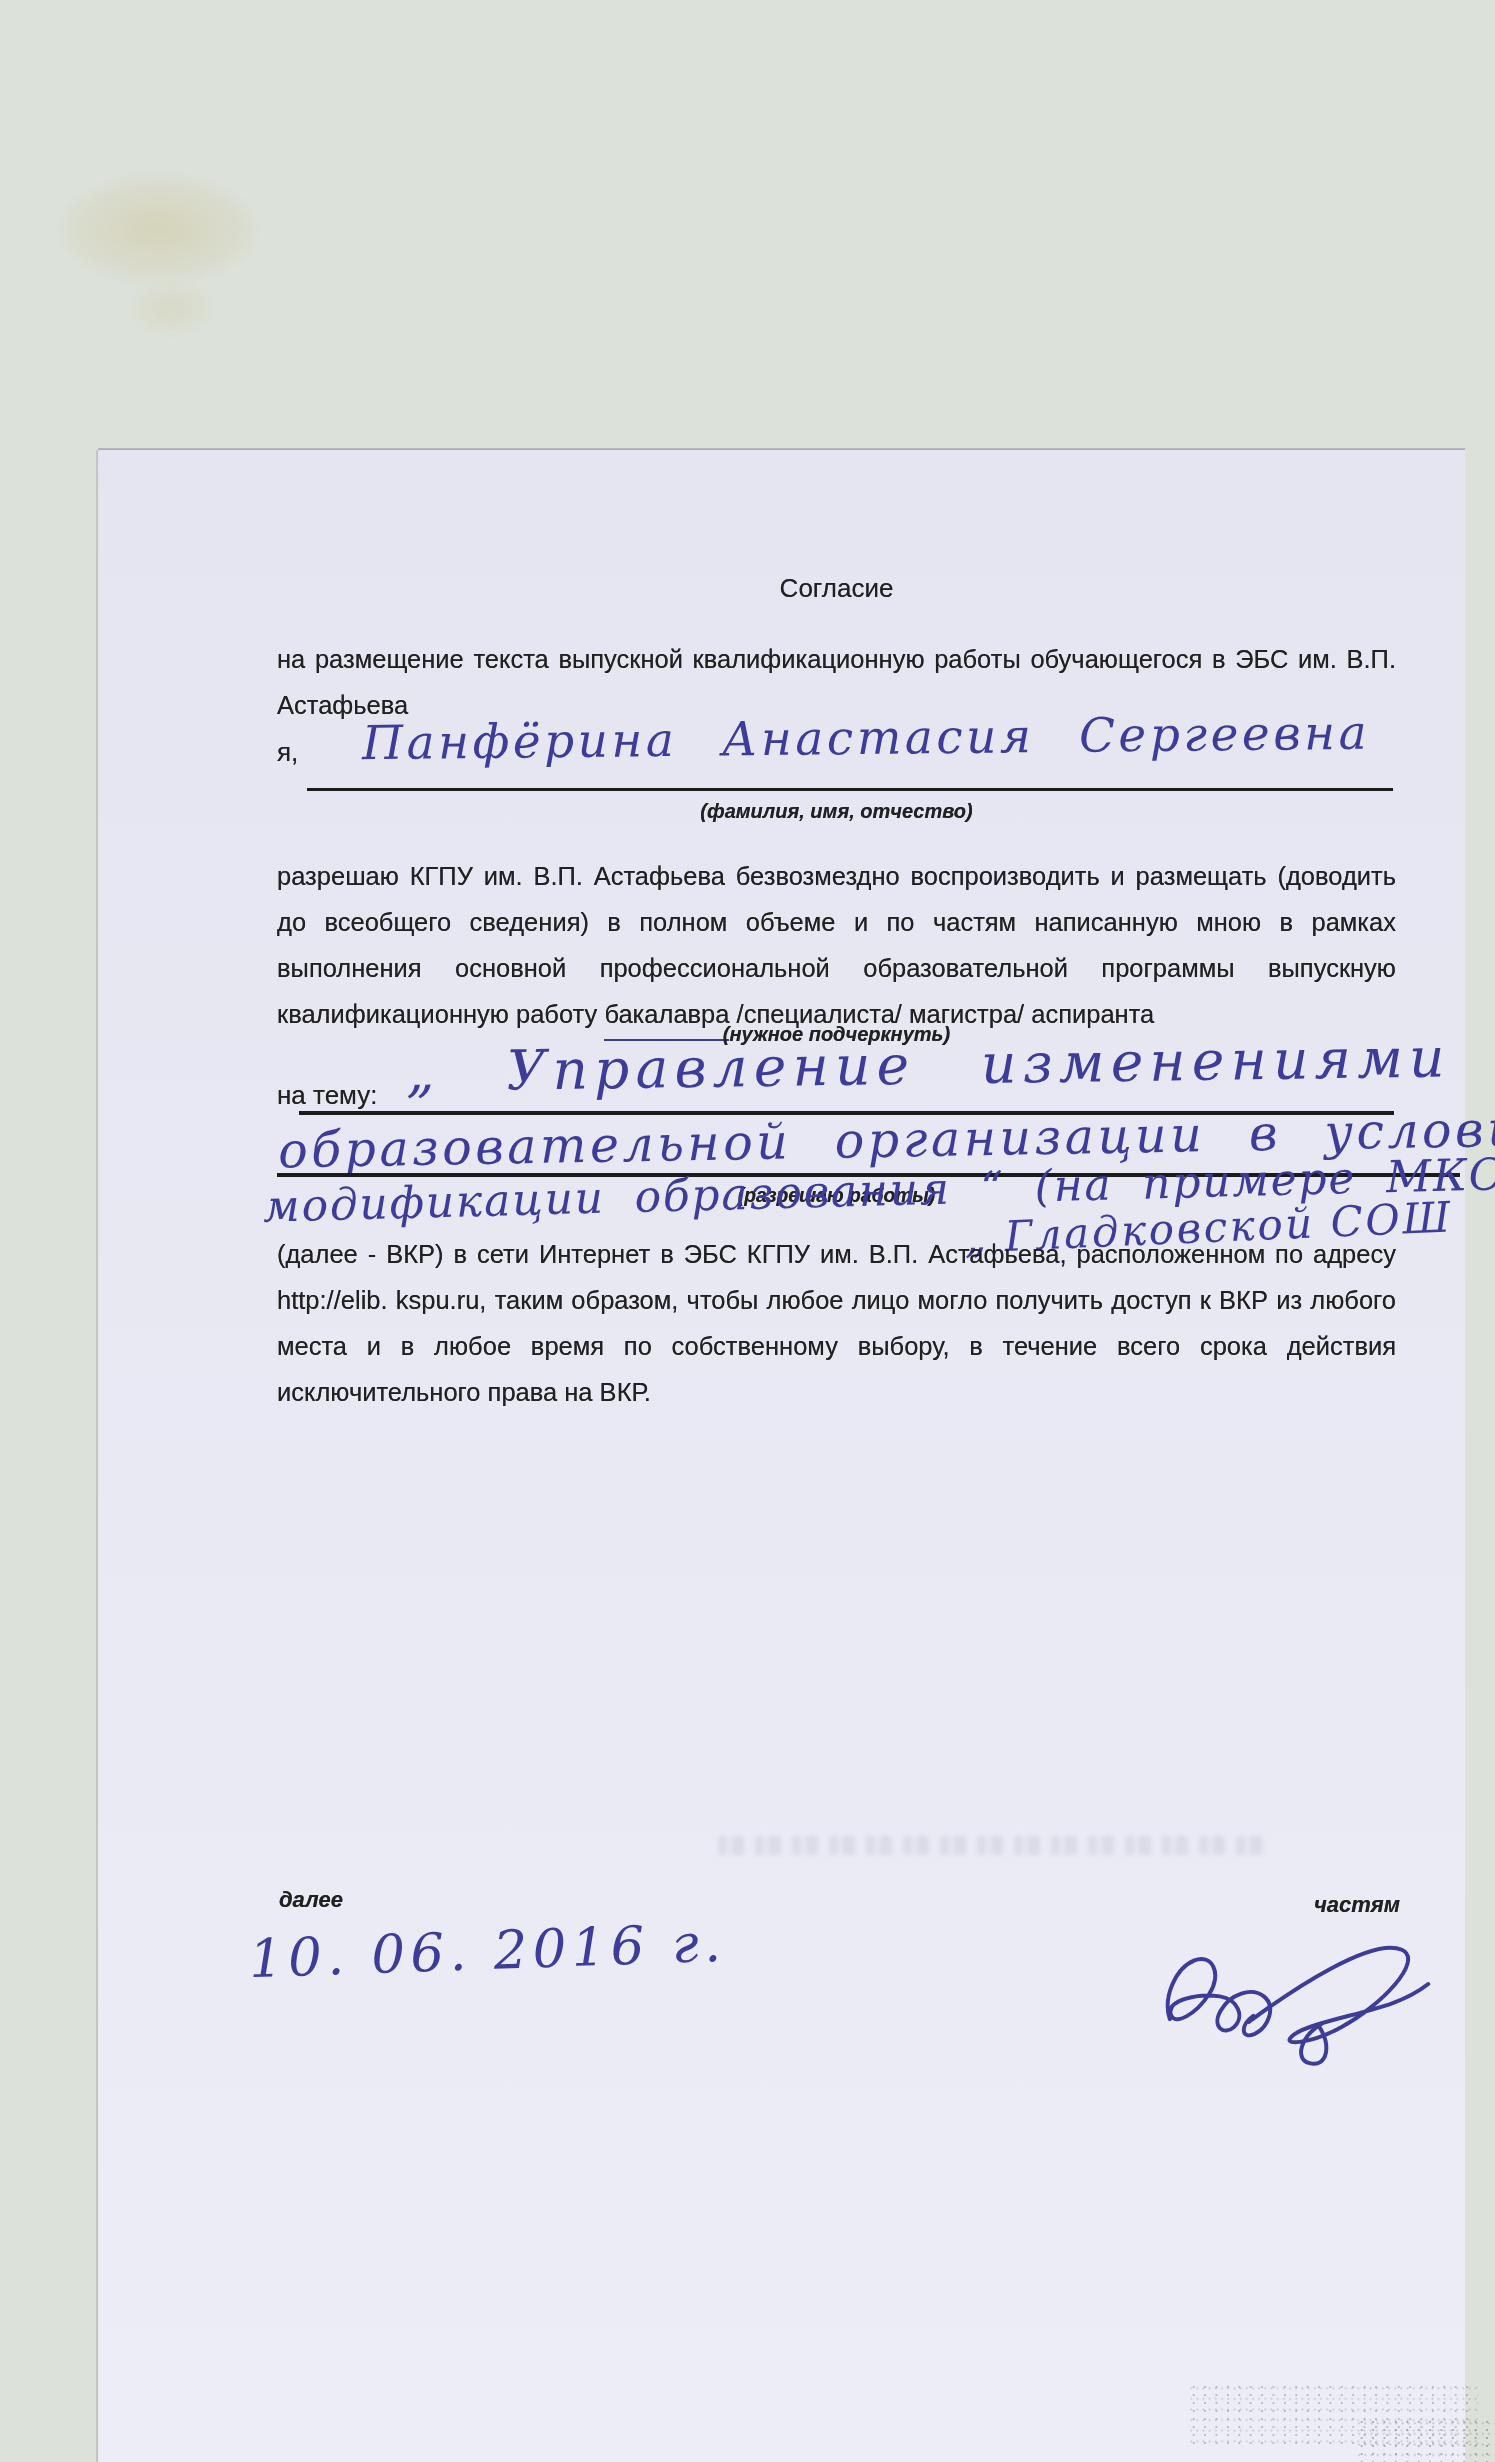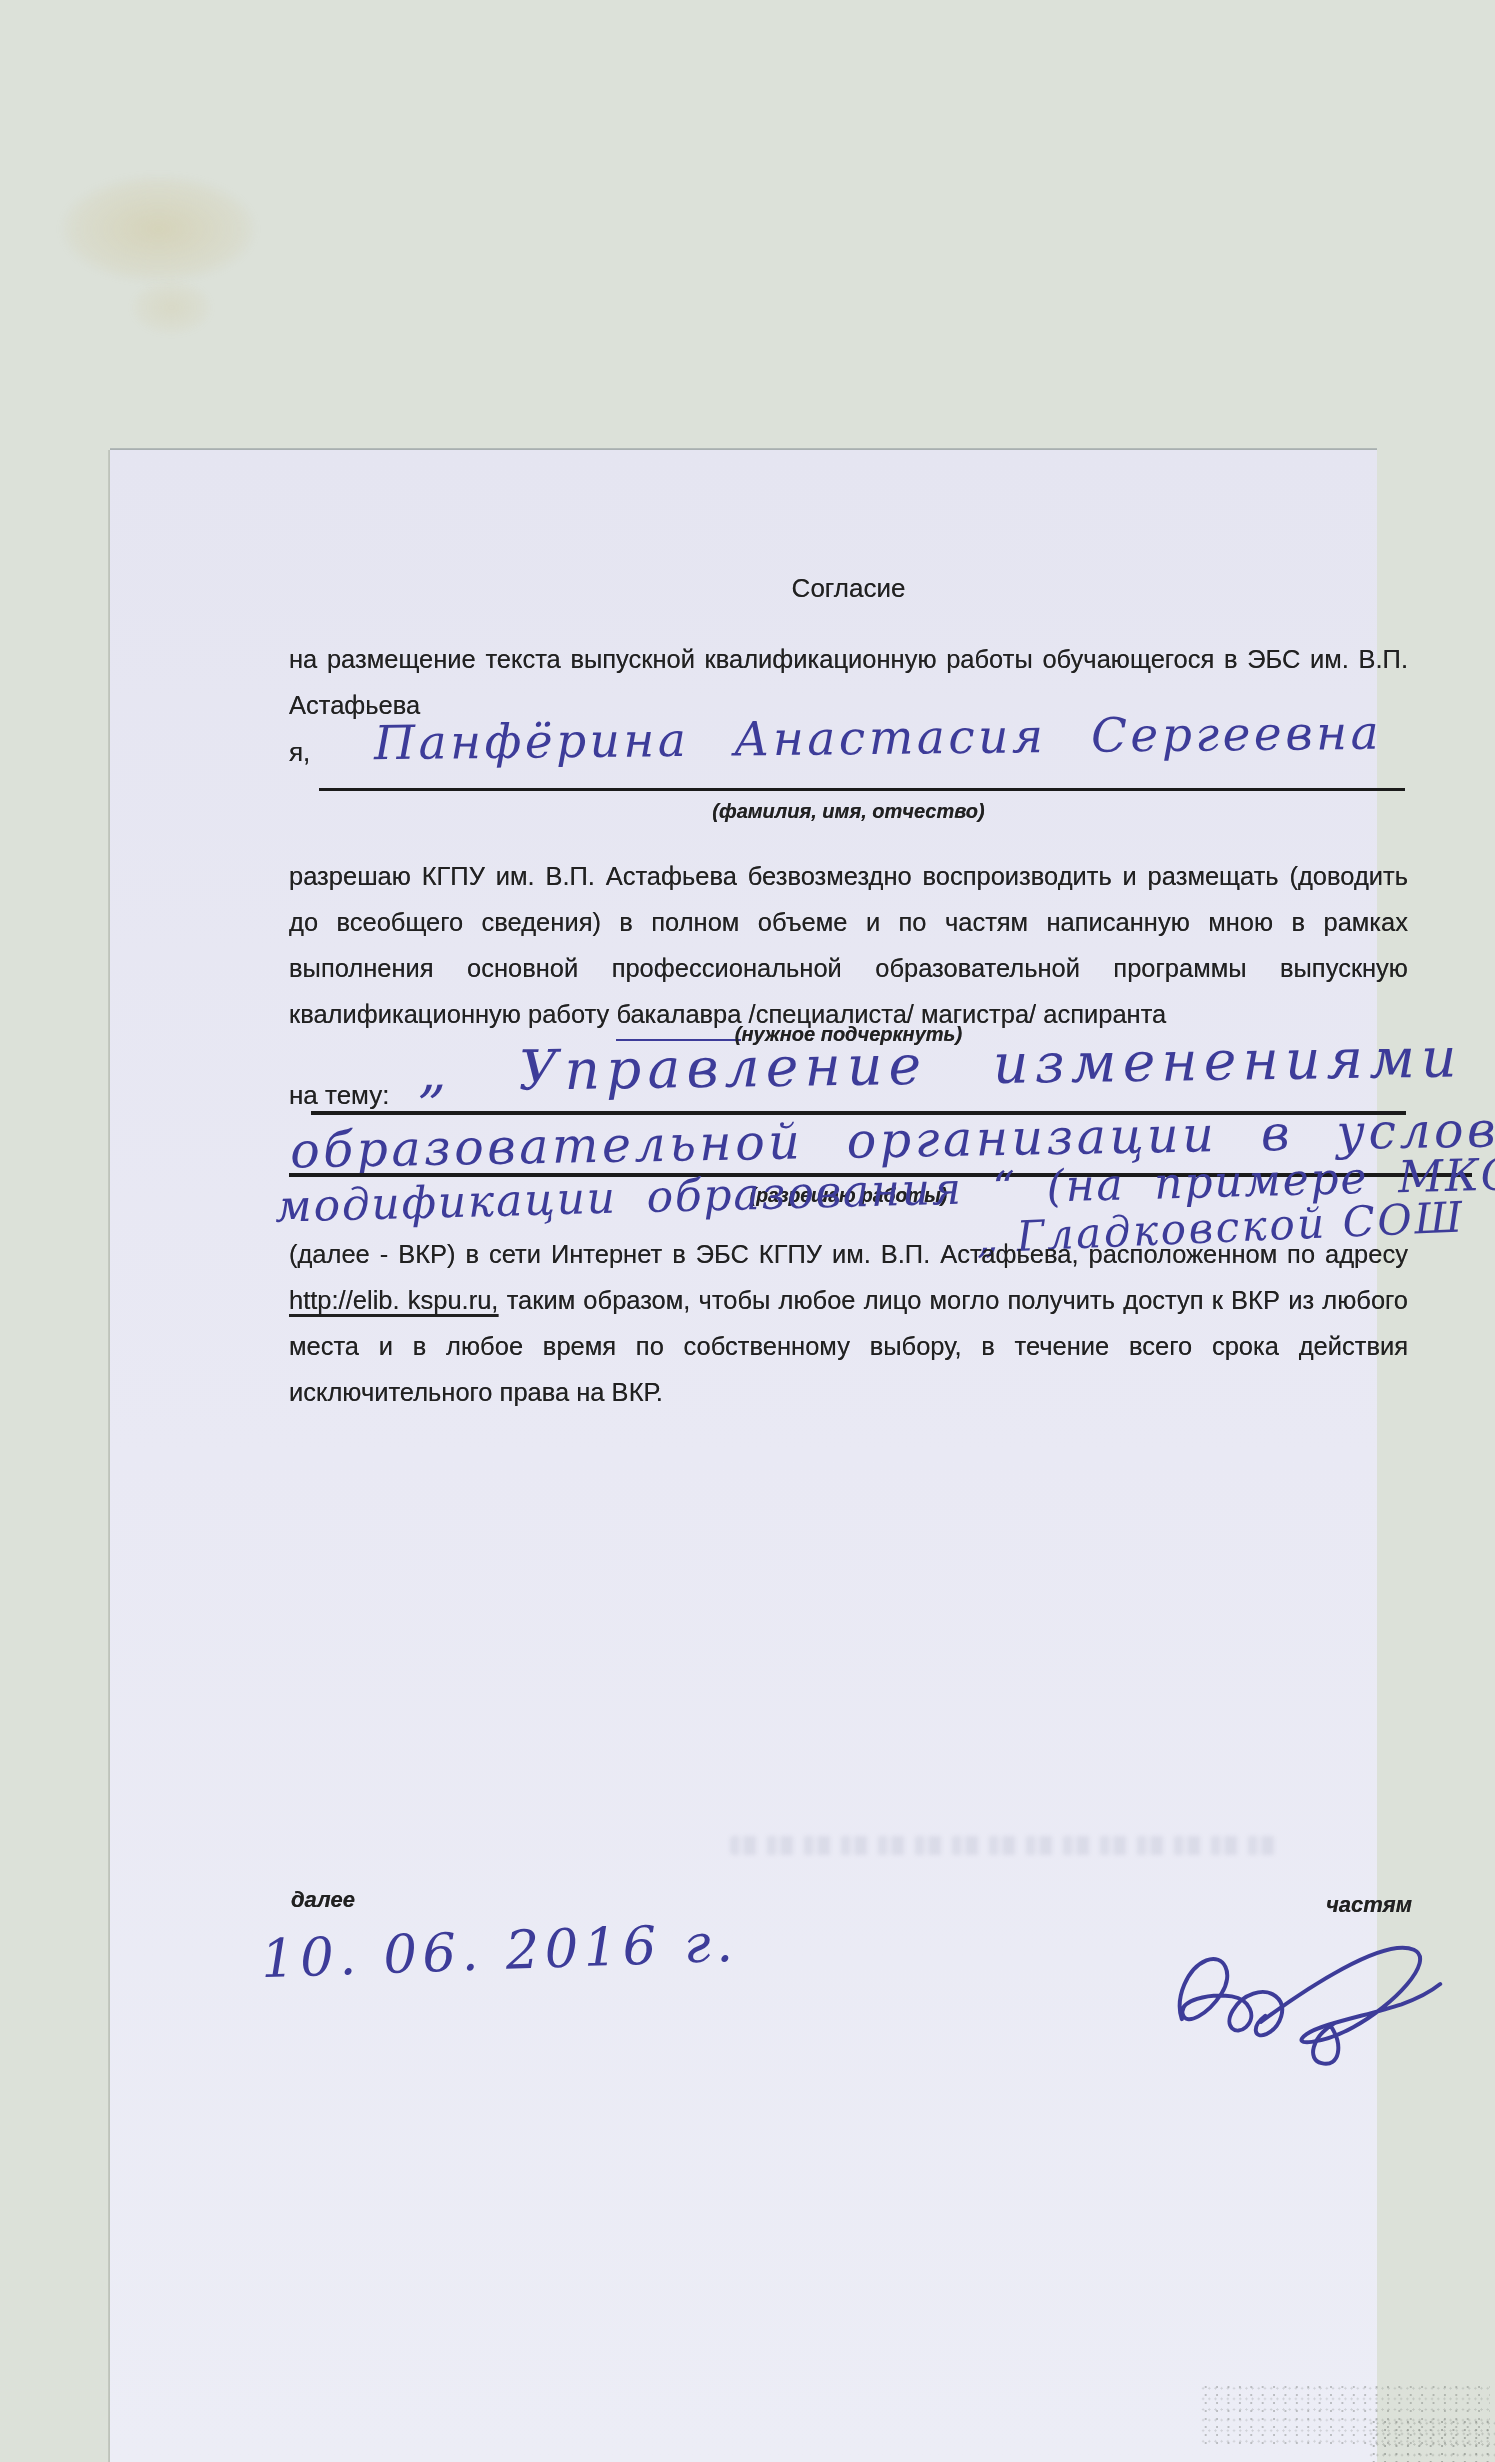--- a/index.html
+++ b/index.html
@@ -7,21 +7,21 @@
     position:relative; width:1496px; height:2462px; overflow:hidden;
     background:#dce1d9;
     font-family:"Liberation Sans", sans-serif;
   }
   .stain {
     position:absolute; border-radius:50%;
     background:radial-gradient(ellipse at center, rgba(202,186,128,0.35) 0%, rgba(202,186,128,0.12) 60%, transparent 75%);
     filter:blur(3.5px);
   }
   .paper {
-    position:absolute; left:110px; top:450px; width:1267px; height:2012px;
+    position:absolute; left:98px; top:450px; width:1367px; height:2012px;
     background:linear-gradient(180deg,#e5e5f1 0%, #e9e9f4 50%, #ecedf6 100%);
     box-shadow:0 -1.8px 0 rgba(125,134,142,0.55), -1.8px 0 0 rgba(160,166,158,0.5);
   }
   .printed { color:#212121; text-shadow:0 0 0.5px rgba(25,25,25,0.65); }
   .para {
     position:absolute; left:179px; width:1119px;
     font-size:25.5px; line-height:46px; text-align:justify;
   }
   .title {
     position:absolute; left:179px; width:1119px; top:123px;
@@ -31,21 +31,21 @@
     position:absolute; left:179px; width:1119px; text-align:center;
     font-size:20px; font-style:italic; font-weight:bold;
   }
   .hw {
     position:absolute; white-space:nowrap;
     font-family:"DejaVu Serif", serif; font-style:italic;
     color:#3d3c99;
   }
   .rule { position:absolute; background:#1b1b1b; height:2.6px; }
   .pen-underline { border-bottom:2.6px solid #3d3c99; padding-bottom:11px; }
-  .link-underline { text-decoration:underline; text-decoration-thickness:2.6px; text-underline-offset:5.3px; }
+  .link-underline { text-decoration-thickness:2.6px; text-underline-offset:5.3px; }
   .side-label {
     position:absolute; font-size:22px; font-style:italic; font-weight:bold;
   }
   .ghost {
     position:absolute;
     background:repeating-linear-gradient(90deg,
       rgba(112,118,148,0.22) 0 8.8px, rgba(112,118,148,0.05) 8.8px 14px,
       rgba(112,118,148,0.24) 14px 26px, transparent 26px 37px);
     filter:blur(2.2px); opacity:0.55; border-radius:3.5px;
   }

